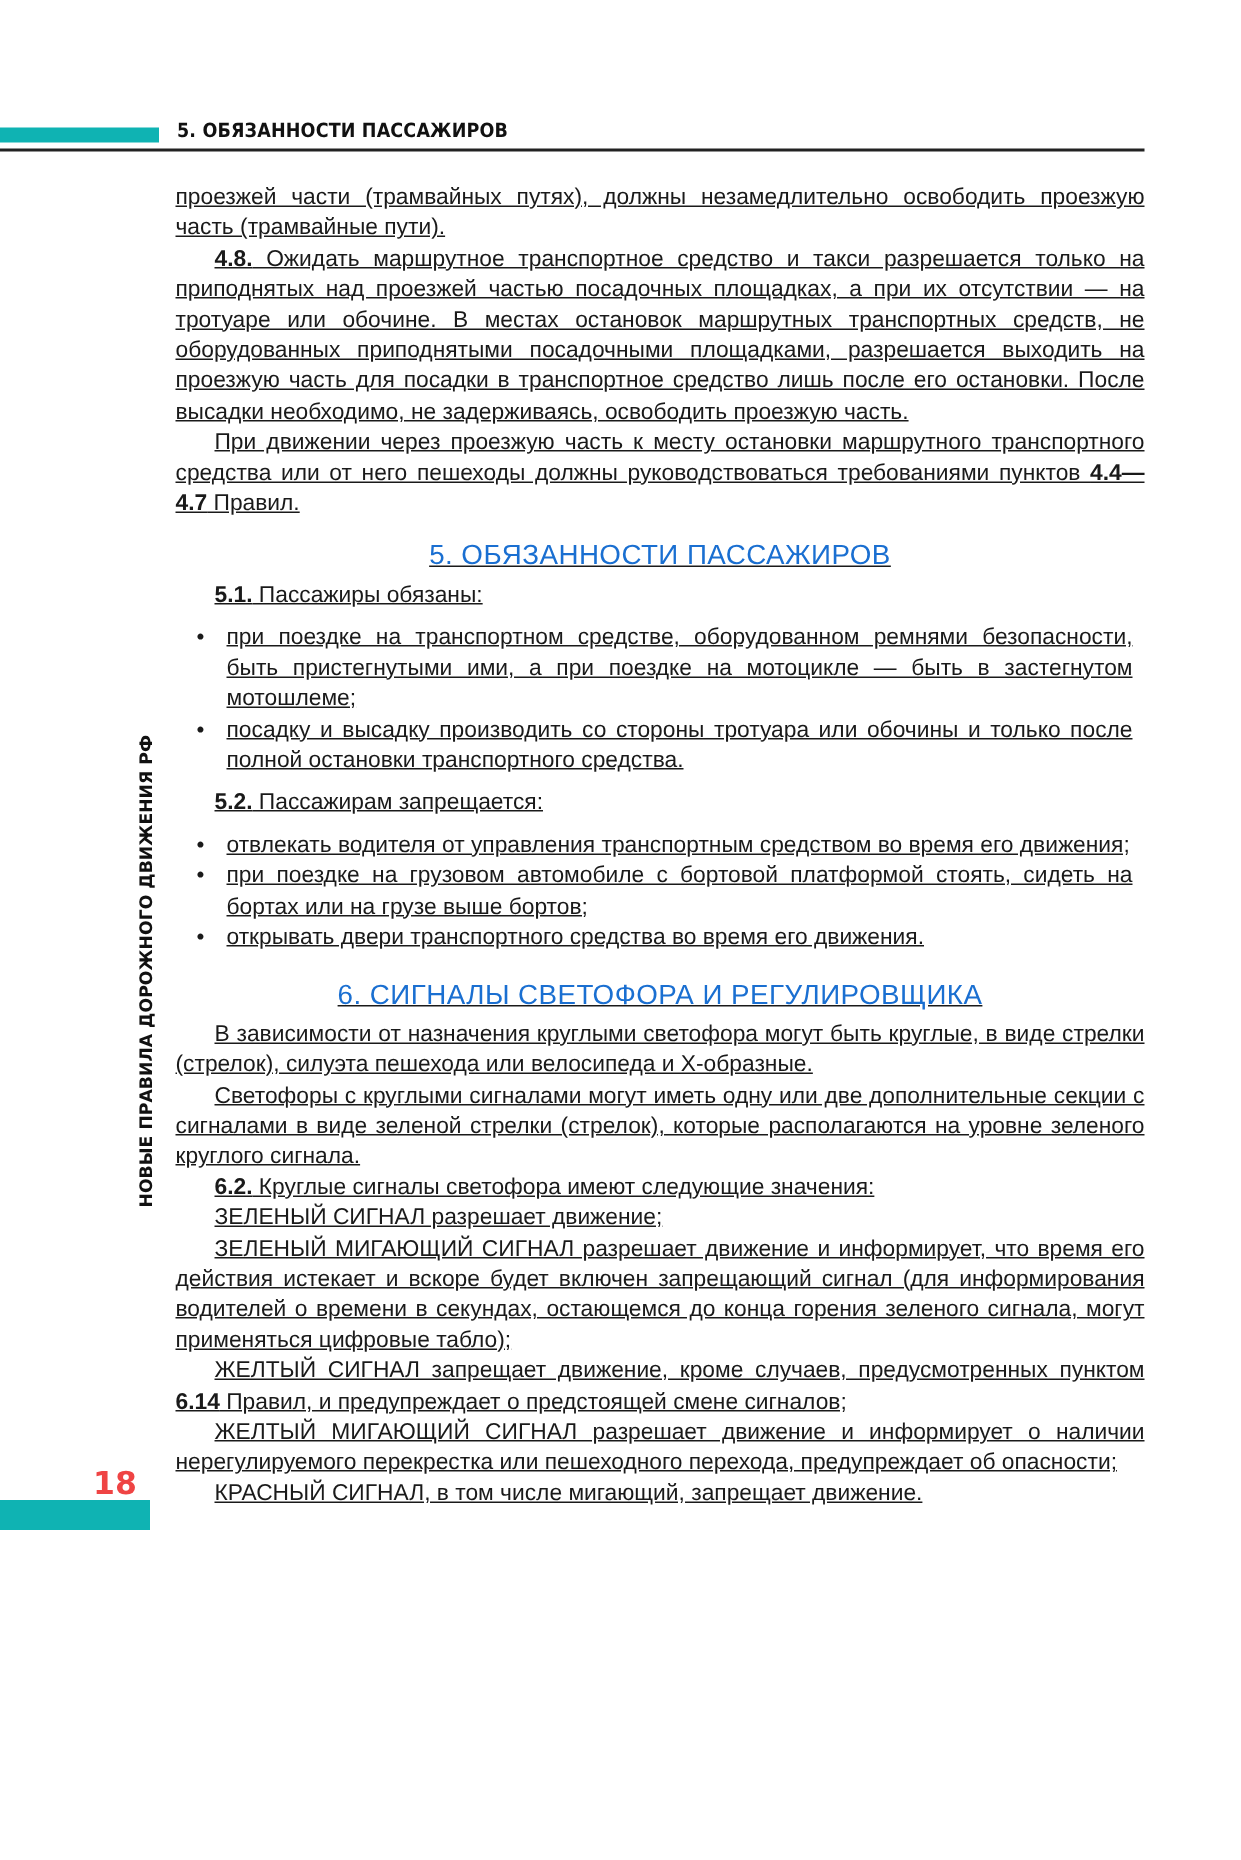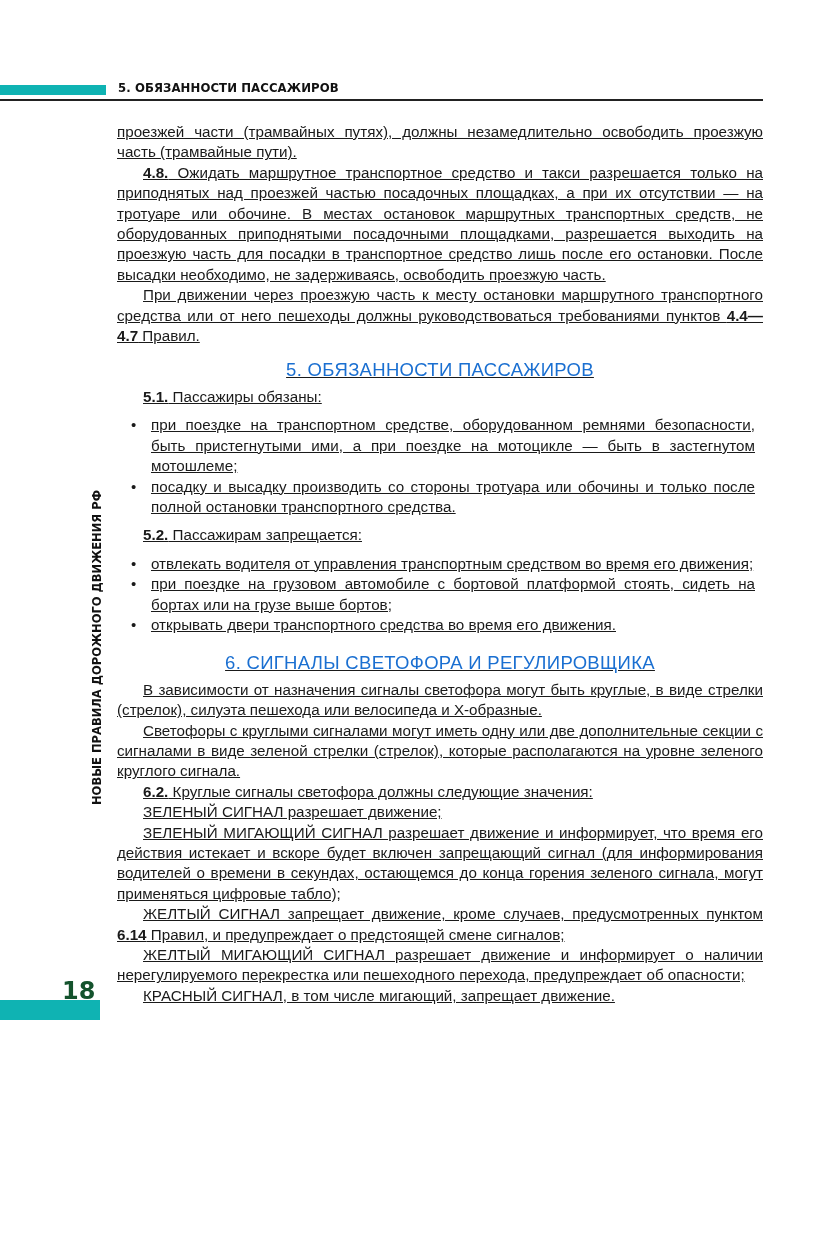--- a/index.html
+++ b/index.html
@@ -4,21 +4,21 @@
   <style>
     html, body { margin: 0; padding: 0; background: #ffffff; }
     body { width: 827px; height: 1240px; position: relative; overflow: hidden;
            font-family: "Liberation Sans Narrow", "Liberation Sans", sans-serif; color: #1a1a1a; }
     .header-bar { position: absolute; left: 0; top: 85px; width: 106px; height: 10px; background: #0fb3b3; }
     .header-title { position: absolute; left: 118px; top: 80px; font-family: "DejaVu Sans", sans-serif;
                     font-weight: bold; font-size: 13px; letter-spacing: 0.1px; color: #111; transform: scaleX(0.9); transform-origin: left; }
     .header-rule { position: absolute; left: 0; top: 99px; width: 763px; height: 2px; background: #222; }
     .side-title { position: absolute; left: 90px; top: 805px; transform: rotate(-90deg); transform-origin: left top;
                   font-family: "DejaVu Sans", sans-serif; font-weight: bold; font-size: 11.5px; white-space: nowrap; color: #111; width: 330px; }
-    .page-num { position: absolute; left: 62px; top: 977px; font-family: "DejaVu Sans", sans-serif; font-weight: bold; font-size: 24px; color: #14532d; }
+    .page-num { position: absolute; left: 62px; top: 977px; font-family: "DejaVu Sans", sans-serif; font-weight: bold; font-size: 21px; color: #ef4444; }
     .page-bar { position: absolute; left: 0; top: 1000px; width: 100px; height: 20px; background: #0fb3b3; }
     .content { position: absolute; left: 117px; top: 122px; width: 646px; font-size: 15.2px; line-height: 20.4px; text-decoration: underline; }
     .content p { margin: 0; text-align: justify; text-align-last: left; }
     .ind { text-indent: 26px; }
     .num { font-weight: bold; margin-top: 28px; }
     h2 { color: #1a6fd1; font-weight: normal; font-size: 18.5px; text-align: center; margin: 0; letter-spacing: 0.3px; }
     .h5 { margin-top: 14px !important; margin-bottom: 6px !important; }
     .h6 { margin-top: 18px !important; margin-bottom: 6px !important; }
     ul { list-style: none; margin: 8px; padding: 0; }
     li { position: relative; padding-left: 26px; text-align: justify; text-align-last: left; }
@@ -47,21 +47,21 @@
     <li>посадку и высадку производить со стороны тротуара или обочины и только после полной остановки транспортного средства.</li>
   </ul>
   <p class="ind"><span class="num">5.2.</span><span> Пассажирам запрещается:</span></p>
   <ul>
     <li>отвлекать водителя от управления транспортным средством во время его движения;</li>
     <li>при поездке на грузовом автомобиле с бортовой платформой стоять, сидеть на бортах или на грузе выше бортов;</li>
     <li>открывать двери транспортного средства во время его движения.</li>
   </ul>
 
   <h2 class="h6">6. СИГНАЛЫ СВЕТОФОРА И РЕГУЛИРОВЩИКА</h2>
-  <p class="ind">В зависимости от назначения сигналы светофора могут быть круглые, в виде стрелки (стрелок), силуэта пешехода или велосипеда и X-образные.</p>
+  <p class="ind">В зависимости от назначения круглыми светофора могут быть круглые, в виде стрелки (стрелок), силуэта пешехода или велосипеда и X-образные.</p>
   <p class="ind">Светофоры с круглыми сигналами могут иметь одну или две дополнительные секции с сигналами в виде зеленой стрелки (стрелок), которые располагаются на уровне зеленого круглого сигнала.</p>
-  <p class="ind"><span class="num">6.2.</span><span> Круглые сигналы светофора должны следующие значения:</span></p>
+  <p class="ind"><span class="num">6.2.</span><span> Круглые сигналы светофора имеют следующие значения:</span></p>
   <p class="ind">ЗЕЛЕНЫЙ СИГНАЛ разрешает движение;</p>
   <p class="ind">ЗЕЛЕНЫЙ МИГАЮЩИЙ СИГНАЛ разрешает движение и информирует, что время его действия истекает и вскоре будет включен запрещающий сигнал (для информирования водителей о времени в секундах, остающемся до конца горения зеленого сигнала, могут применяться цифровые табло);</p>
   <p class="ind"><span>ЖЕЛТЫЙ СИГНАЛ запрещает движение, кроме случаев, предусмотренных пунктом </span><span class="num">6.14</span><span> Правил, и предупреждает о предстоящей смене сигналов;</span></p>
   <p class="ind">ЖЕЛТЫЙ МИГАЮЩИЙ СИГНАЛ разрешает движение и информирует о наличии нерегулируемого перекрестка или пешеходного перехода, предупреждает об опасности;</p>
   <p class="ind">КРАСНЫЙ СИГНАЛ, в том числе мигающий, запрещает движение.</p>
 </div>
 
 </body></html>

